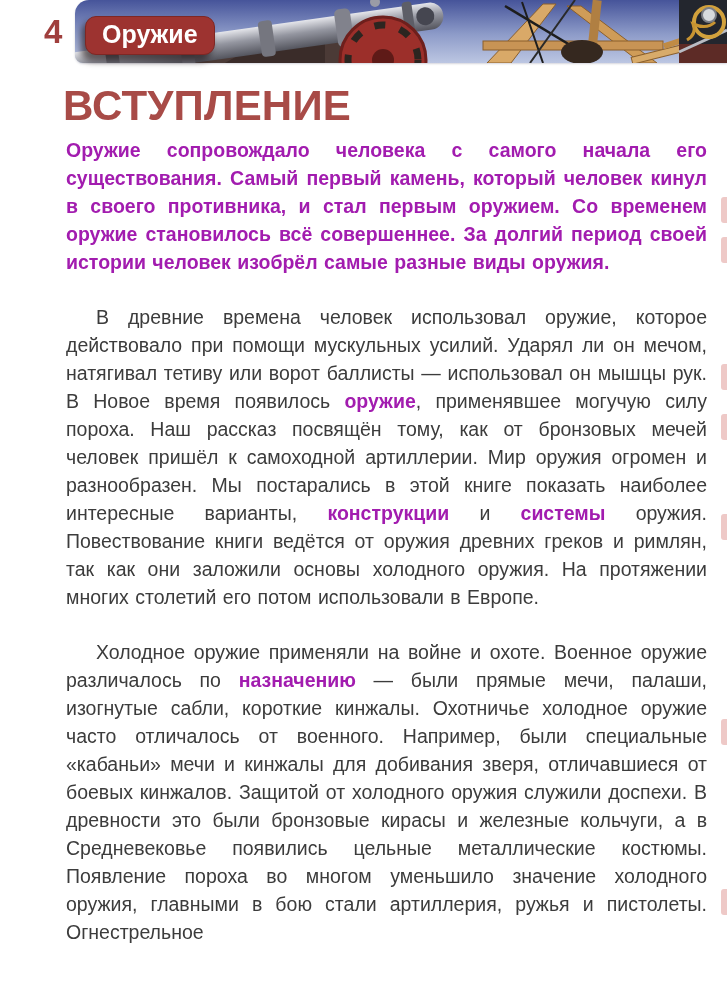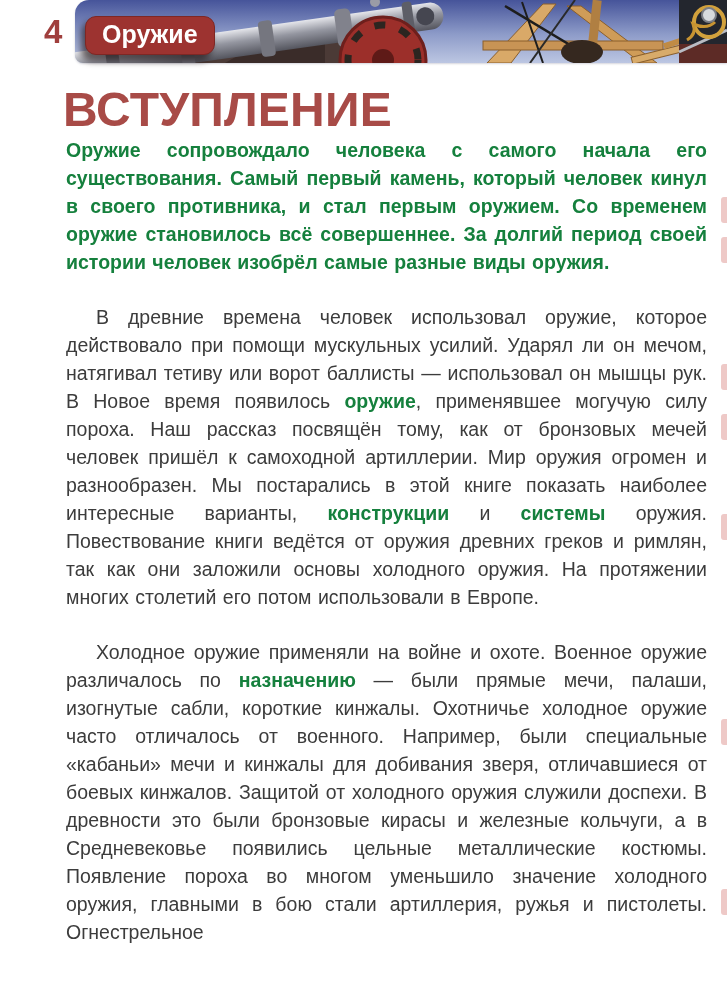--- a/index.html
+++ b/index.html
@@ -30,38 +30,38 @@
     padding:2px 16px 5px;
     border-radius:11px;
     border:1px solid #7e2724;
     box-shadow:-4px 6px 7px rgba(25,12,12,.6);
     line-height:1.2;
   }
 
   
   .page-title {
     position:absolute; left:63px; top:82px;
-    font-size:48px; font-weight:800; color:#a84b47;
+    font-size:42px; font-weight:800; color:#a84b47;
     letter-spacing:.2px;
   }
 
   
   .content {
     position:absolute; left:66px; top:136px; width:641px;
   }
   .content p {
     margin:0 0 27px 0;
     text-align:justify;
     font-size:19.5px; line-height:28px;
     color:#3c3c3c;
     word-spacing:1px;
   }
   .content p.lead { font-weight:bold; color:#323232; }
   .content p.body { text-indent:30px; }
-  .content .seg-bold { font-weight:bold; color:#15803d; }
+  .content .seg-bold { font-weight:bold; color:#a21caf; }
 
   
   .edge-mark {
     position:absolute; right:0; width:6px; height:26px;
     border-radius:3px 0 0 3px;
   }
 </style>
 </head>
 <body>
 

